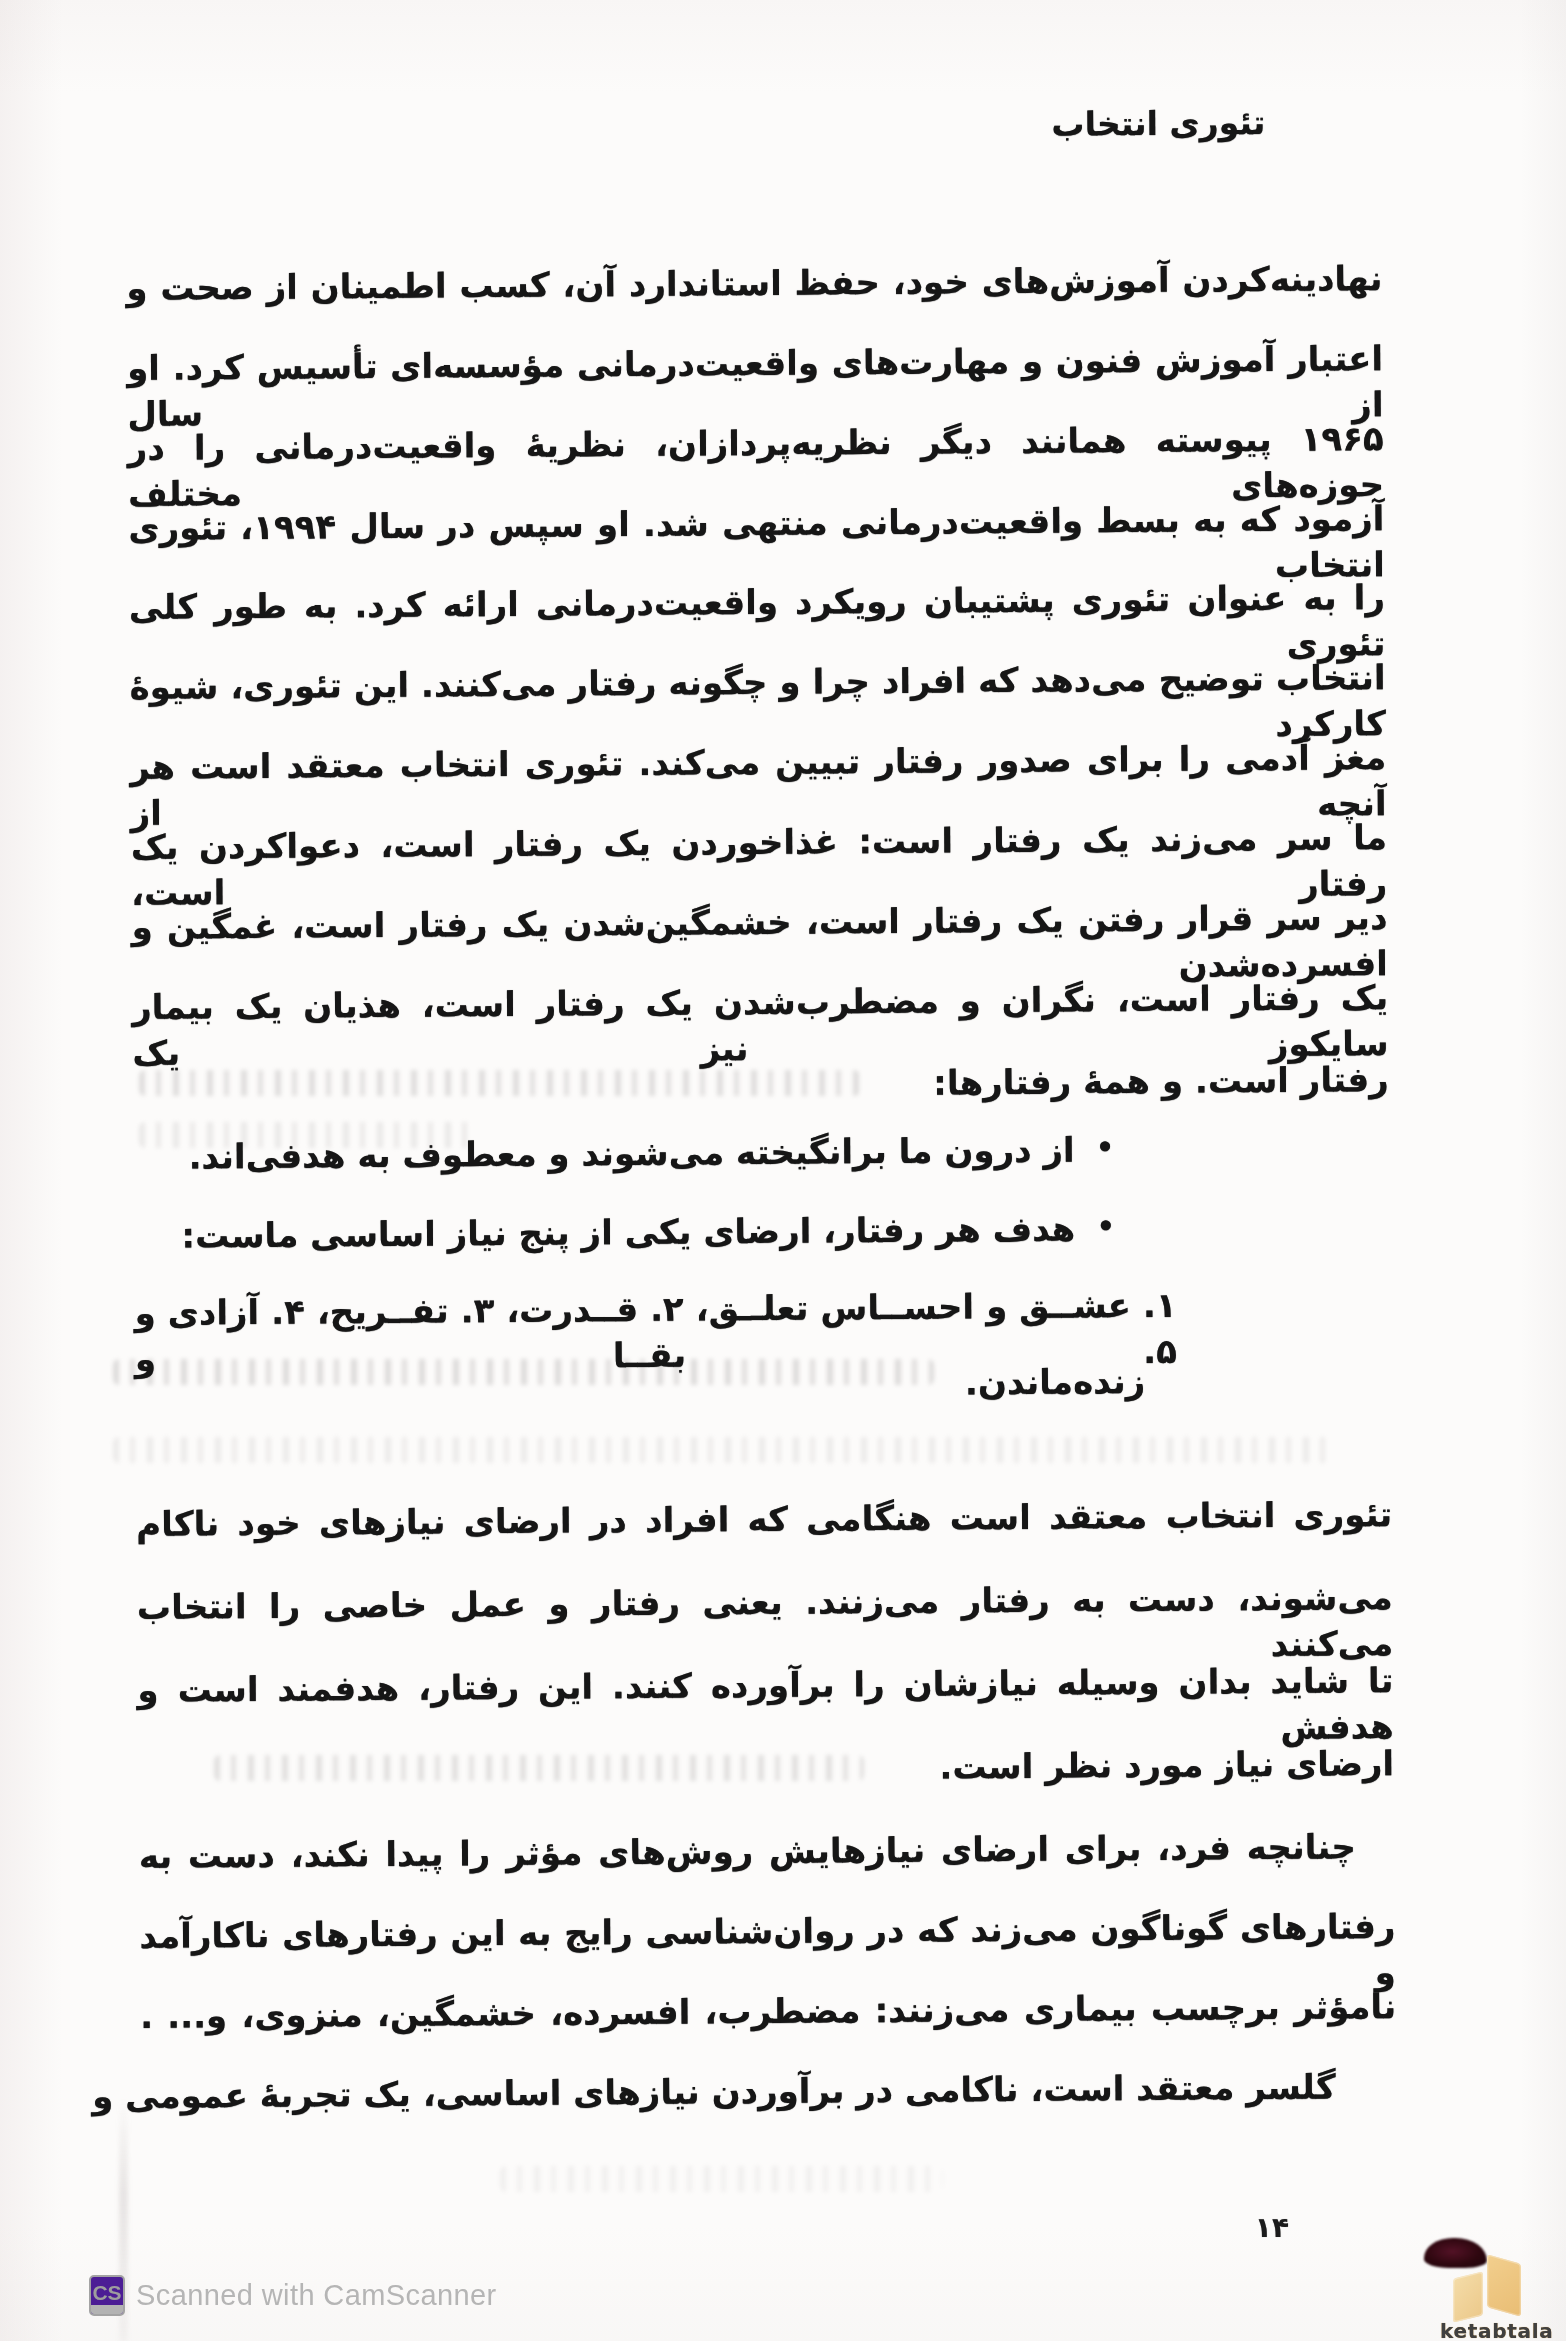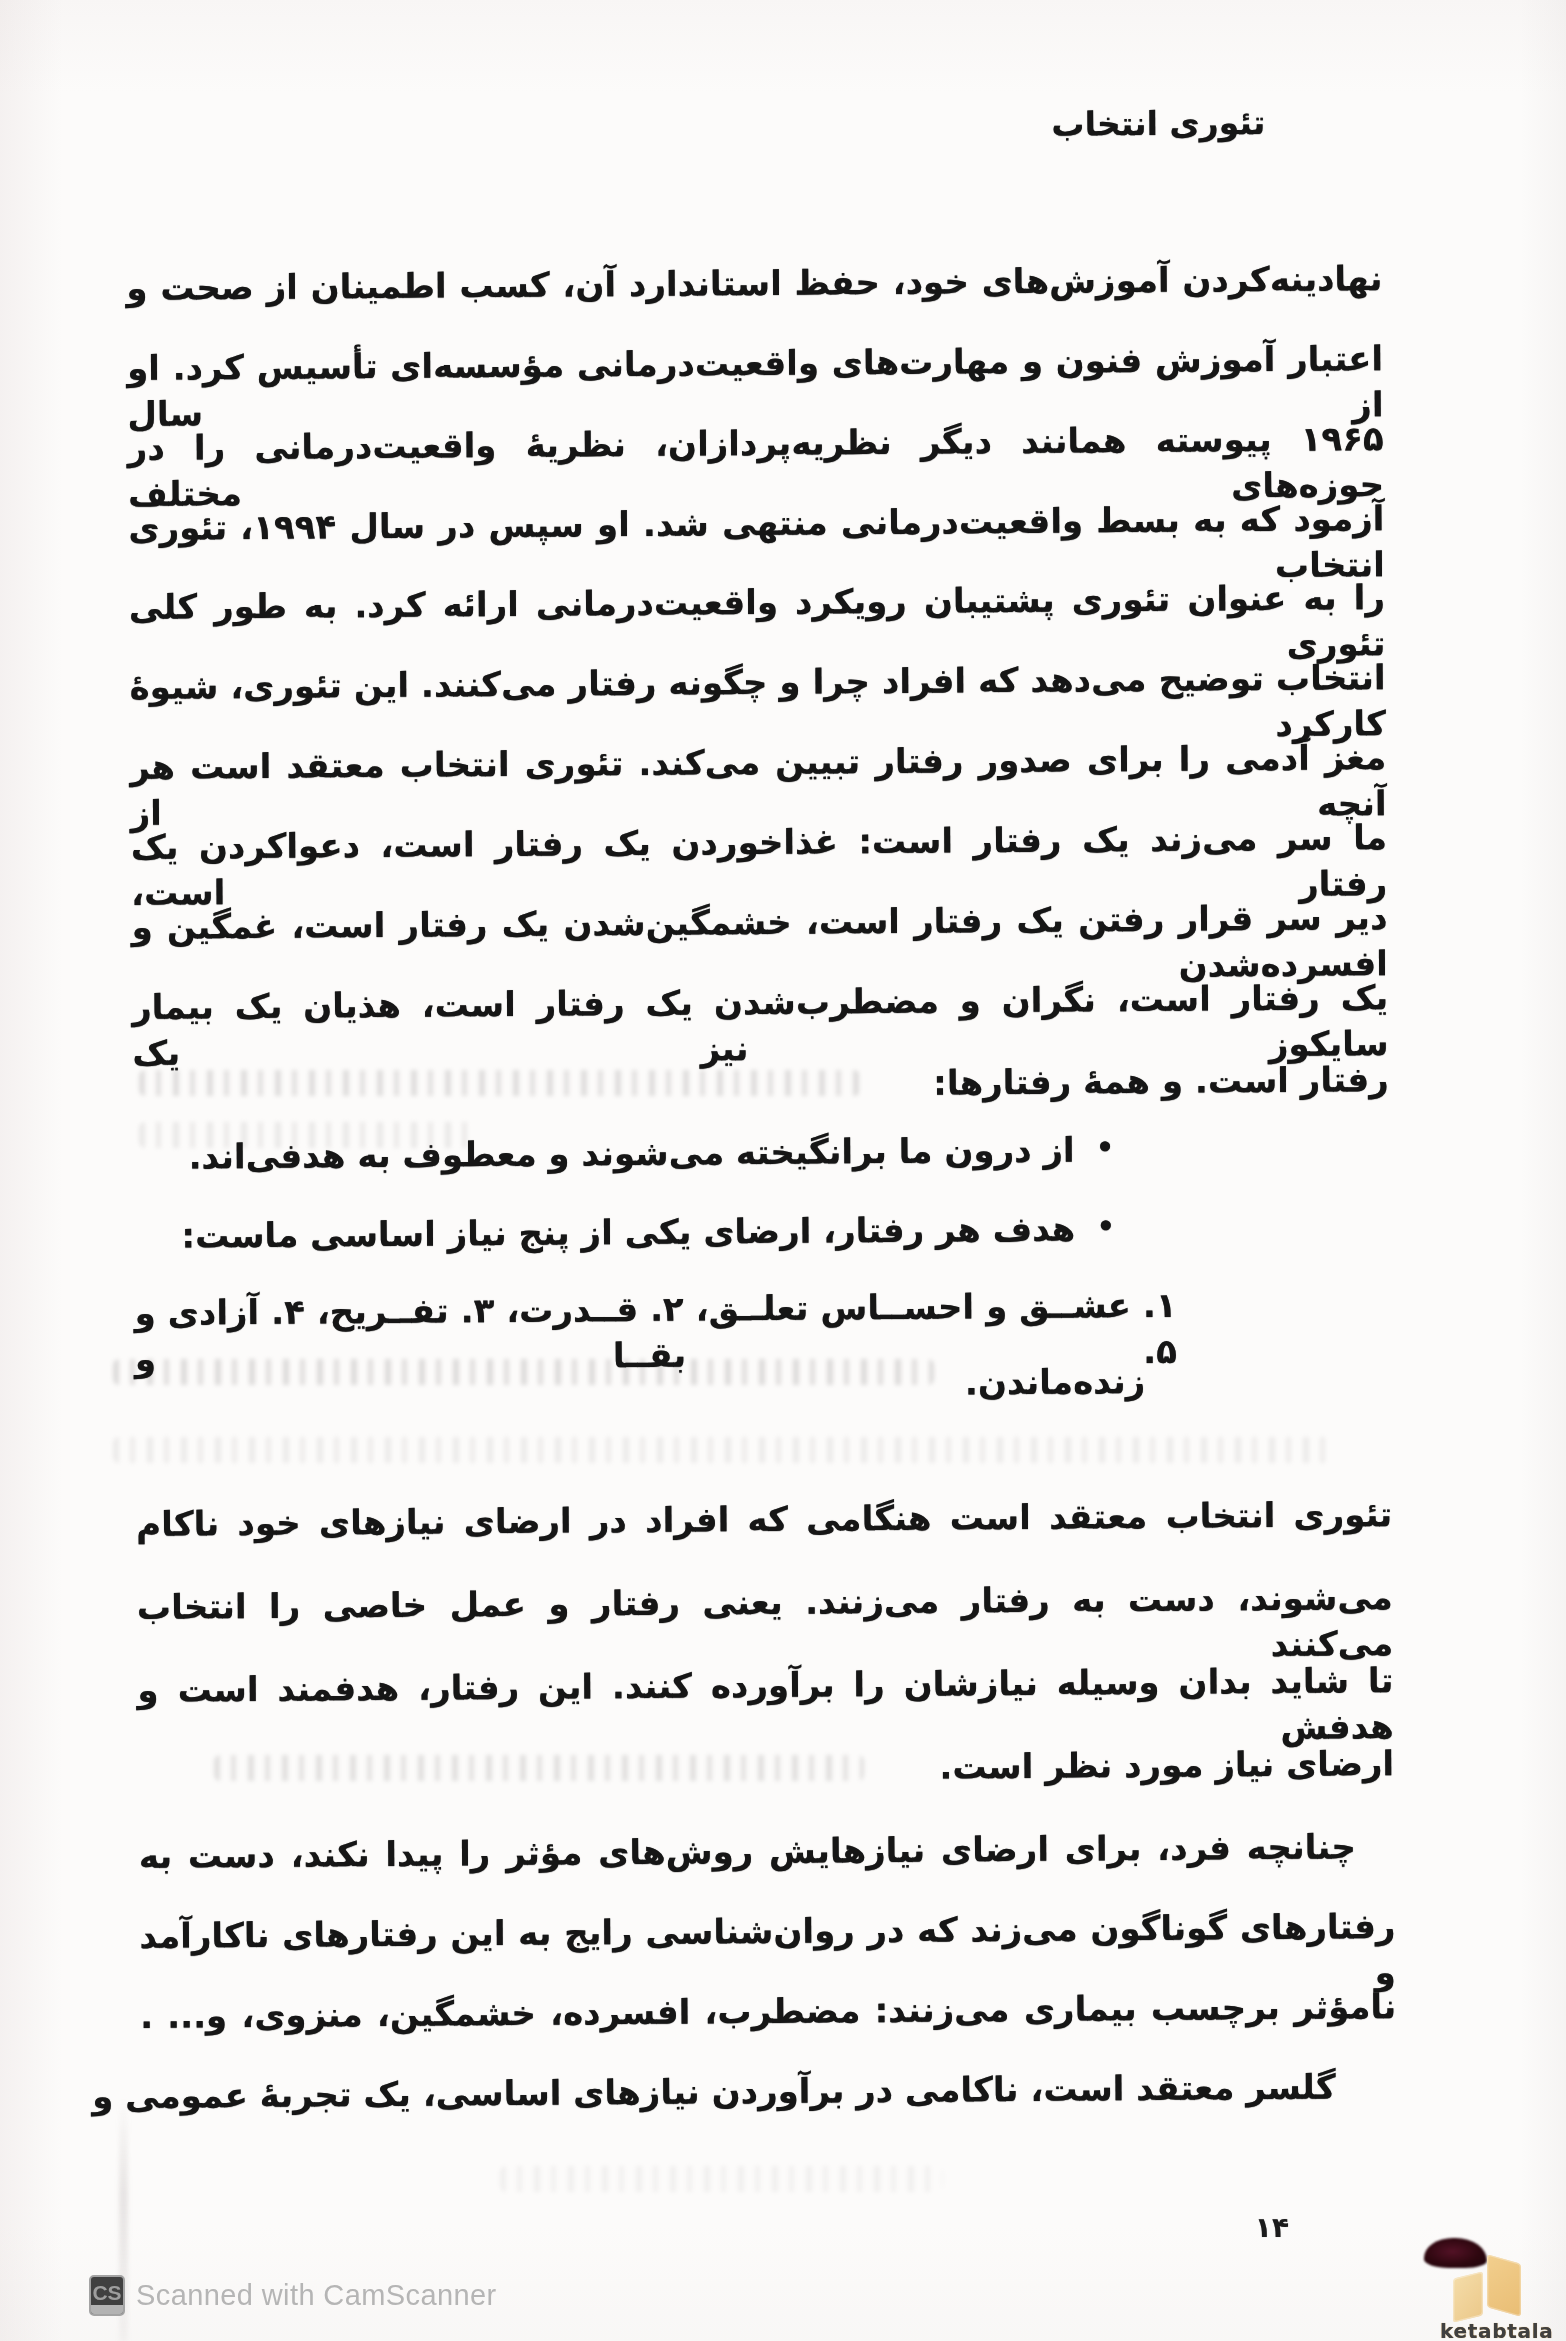--- a/index.html
+++ b/index.html
@@ -54,21 +54,21 @@
   }
   .smudge{
     position:absolute;left:1424px;top:2238px;width:63px;height:30px;z-index:3;
     background:radial-gradient(ellipse at 45% 45%, #531226 0%, #2e070f 55%, #1d040a 100%);
     border-radius:55% 60% 42% 48% / 80% 90% 30% 35%;
     filter:blur(1.1px);
   }
   
   .cs-badge{
     position:absolute;left:89px;top:2275px;width:36px;height:41px;z-index:3;
-    border:2.1px solid #a3a3a3;border-radius:5px;background:#404040;
+    border:2.1px solid #a3a3a3;border-radius:5px;background:#4c1d95;
     color:#9e9e9e;font-family:"Liberation Sans",sans-serif;
     font-weight:bold;font-size:21px;line-height:31px;text-align:center;
     box-sizing:border-box;overflow:hidden;
   }
   .cs-badge .cs-base{
     position:absolute;left:-2.1px;right:-2.1px;bottom:-2.1px;height:11.4px;
     background:#b3b3b3;border-radius:0 0 6.4px 6.4px;
   }
   .cs-label{
     position:absolute;left:136px;top:2279px;z-index:3;

